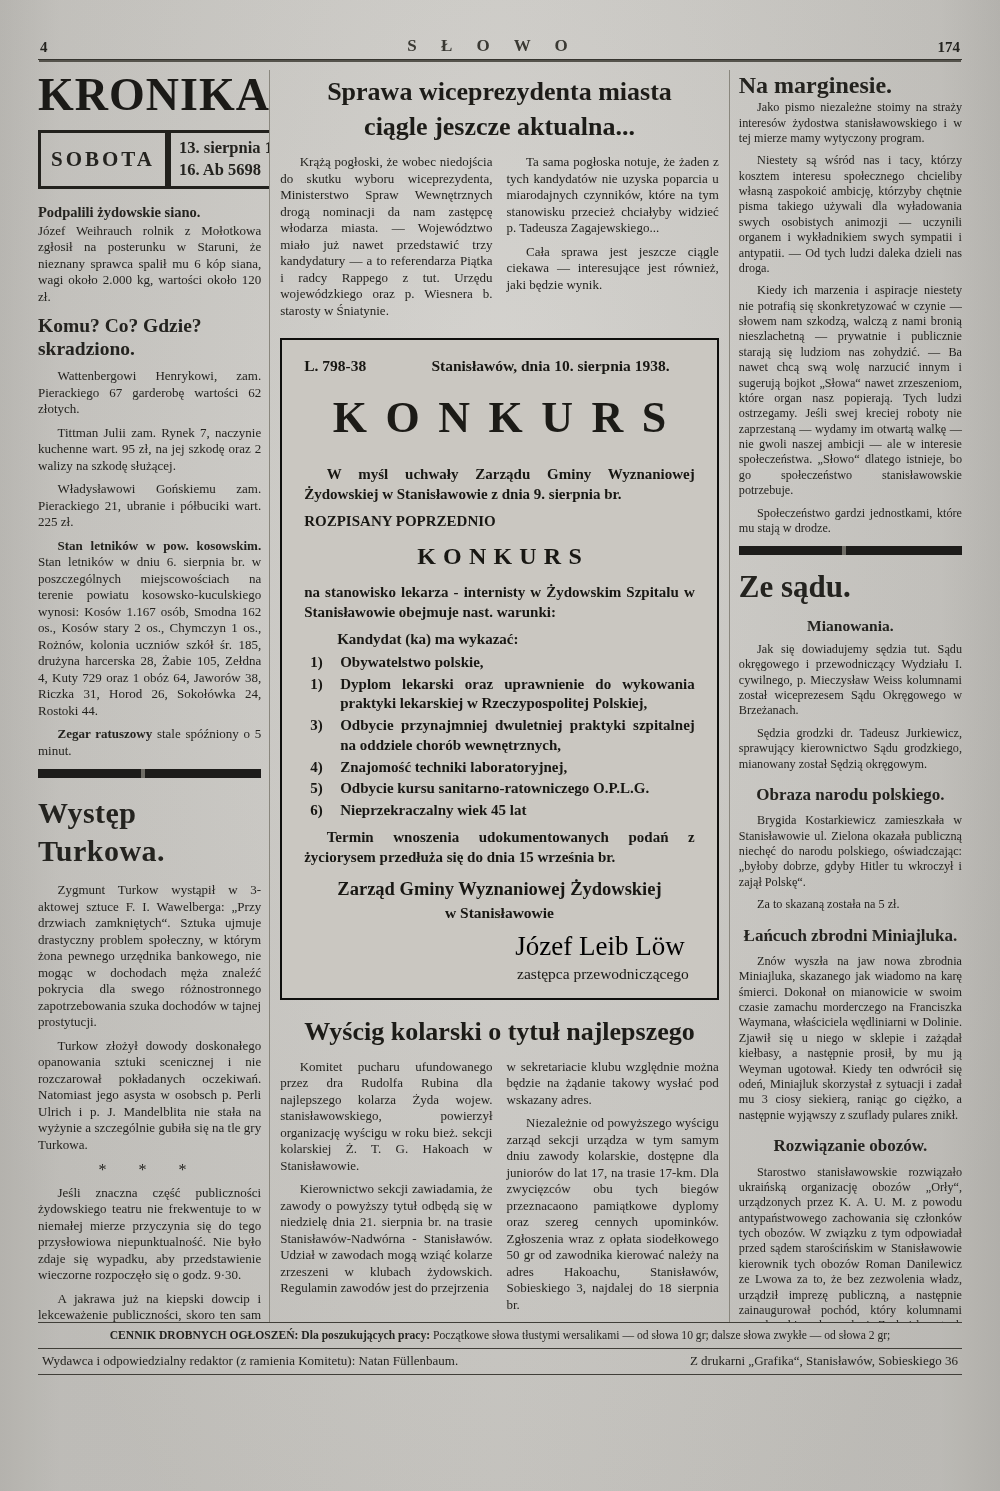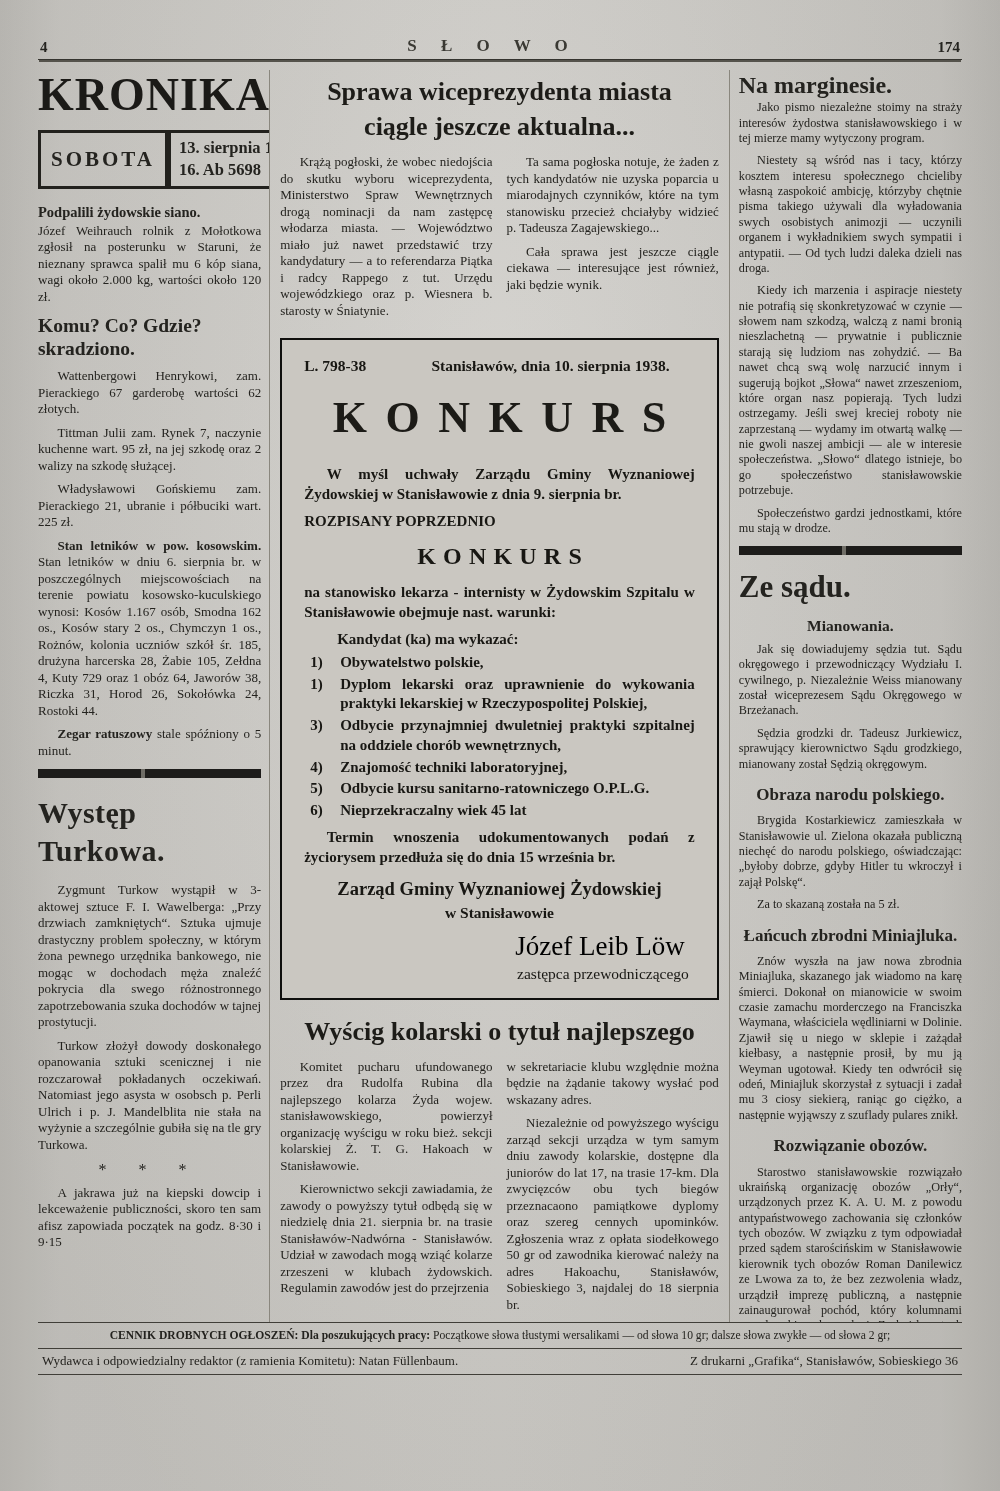--- a/index.html
+++ b/index.html
@@ -124,20 +124,21 @@
 
       <p class="ind"><span class="bold">Zegar ratuszowy</span> <span>stale spóźniony o 5 minut.</span></p>
 
       <div class="bar"></div>
 
       <div>
         <div class="wystep-title">Występ Turkowa.</div>
         <p class="ind">Zygmunt Turkow wystąpił w 3-aktowej sztuce F. I. Wawelberga: „Przy drzwiach zamkniętych“. Sztuka ujmuje drastyczny problem społeczny, w którym żona pewnego urzędnika bankowego, nie mogąc w dochodach męża znaleźć pokrycia dla swego różnostronnego zapotrzebowania szuka dochodów w tajnej prostytucji.</p>
         <p class="ind">Turkow złożył dowody doskonałego opanowania sztuki scenicznej i nie rozczarował pokładanych oczekiwań. Natomiast jego asysta w osobsch p. Perli Ulrich i p. J. Mandelblita nie stała na wyżynie a szczególnie gubiła się na tle gry Turkowa.</p>
         <div class="stars">*  *  *</div>
+        <p class="ind">Jeśli znaczna część publiczności żydowskiego teatru nie frekwentuje to w niemałej mierze przyczynia się do tego przysłowiowa niepunktualność. Nie było zdaje się wypadku, aby przedstawienie wieczorne rozpoczęło się o godz. 9·30.</p>
         <p class="ind">A jakrawa już na kiepski dowcip i lekceważenie publiczności, skoro ten sam afisz zapowiada początek na godz. 8·30 i 9·15</p>
       </div>
 
     </div>
 
     <div class="col col-mid body">
       <div class="mid-head">
         <div>Sprawa wiceprezydenta miasta</div>
         <div>ciągle jeszcze aktualna...</div>
       </div>
@@ -221,21 +222,21 @@
         <p class="ind">Kiedy ich marzenia i aspiracje niestety nie potrafią się skonkretyzować w czynie — słowem nam szkodzą, walczą z nami bronią nieszlachetną — prywatnie i publicznie starają się ludziom nas zohydzić. — Ba nawet chcą swą wolę narzucić innym i sugerują bojkot „Słowa“ nawet zrzeszeniom, które organ nasz popierają. Tych ludzi ostrzegamy. Jeśli swej kreciej roboty nie zaprzestaną — wydamy im otwartą walkę — nie gwoli naszej ambicji — ale w interesie społeczeństwa. „Słowo“ dlatego istnieje, bo go społeczeństwo stanisławowskie potrzebuje.</p>
         <p class="ind">Społeczeństwo gardzi jednostkami, które mu stają w drodze.</p>
       </div>
 
       <div class="bar"></div>
 
       <div>
         <div class="sad-title">Ze sądu.</div>
 
         <div class="sub-center">Mianowania.</div>
-        <p class="ind">Jak się dowiadujemy sędzia tut. Sądu okręgowego i przewodniczący Wydziału I. cywilnego, p. Niezależnie Weiss mianowany został wiceprezesem Sądu Okręgowego w Brzeżanach.</p>
+        <p class="ind">Jak się dowiadujemy sędzia tut. Sądu okręgowego i przewodniczący Wydziału I. cywilnego, p. Mieczysław Weiss kolumnami został wiceprezesem Sądu Okręgowego w Brzeżanach.</p>
         <p class="ind">Sędzia grodzki dr. Tadeusz Jurkiewicz, sprawujący kierownictwo Sądu grodzkiego, mianowany został Sędzią okręgowym.</p>
 
         <div class="sub-center-lg">Obraza narodu polskiego.</div>
         <p class="ind">Brygida Kostarkiewicz zamieszkała w Stanisławowie ul. Zielona okazała publiczną niechęć do narodu polskiego, oświadczając: „byłoby dobrze, gdyby Hitler tu wkroczył i zajął Polskę“.</p>
         <p class="ind">Za to skazaną została na 5 zł.</p>
 
         <div class="sub-center-lg">Łańcuch zbrodni Miniajluka.</div>
         <p class="ind">Znów wyszła na jaw nowa zbrodnia Miniajluka, skazanego jak wiadomo na karę śmierci. Dokonał on mianowicie w swoim czasie zamachu morderczego na Franciszka Waymana, właściciela wędliniarni w Dolinie. Zjawił się u niego w sklepie i zażądał kiełbasy, a następnie prosił, by mu ją Weyman ugotował. Kiedy ten odwrócił się odeń, Miniajluk skorzystał z sytuacji i zadał mu 3 ciosy siekierą, raniąc go ciężko, a następnie wyjąwszy z szuflady pulares znikł.</p>
 
         <div class="sub-center-lg">Rozwiązanie obozów.</div>

